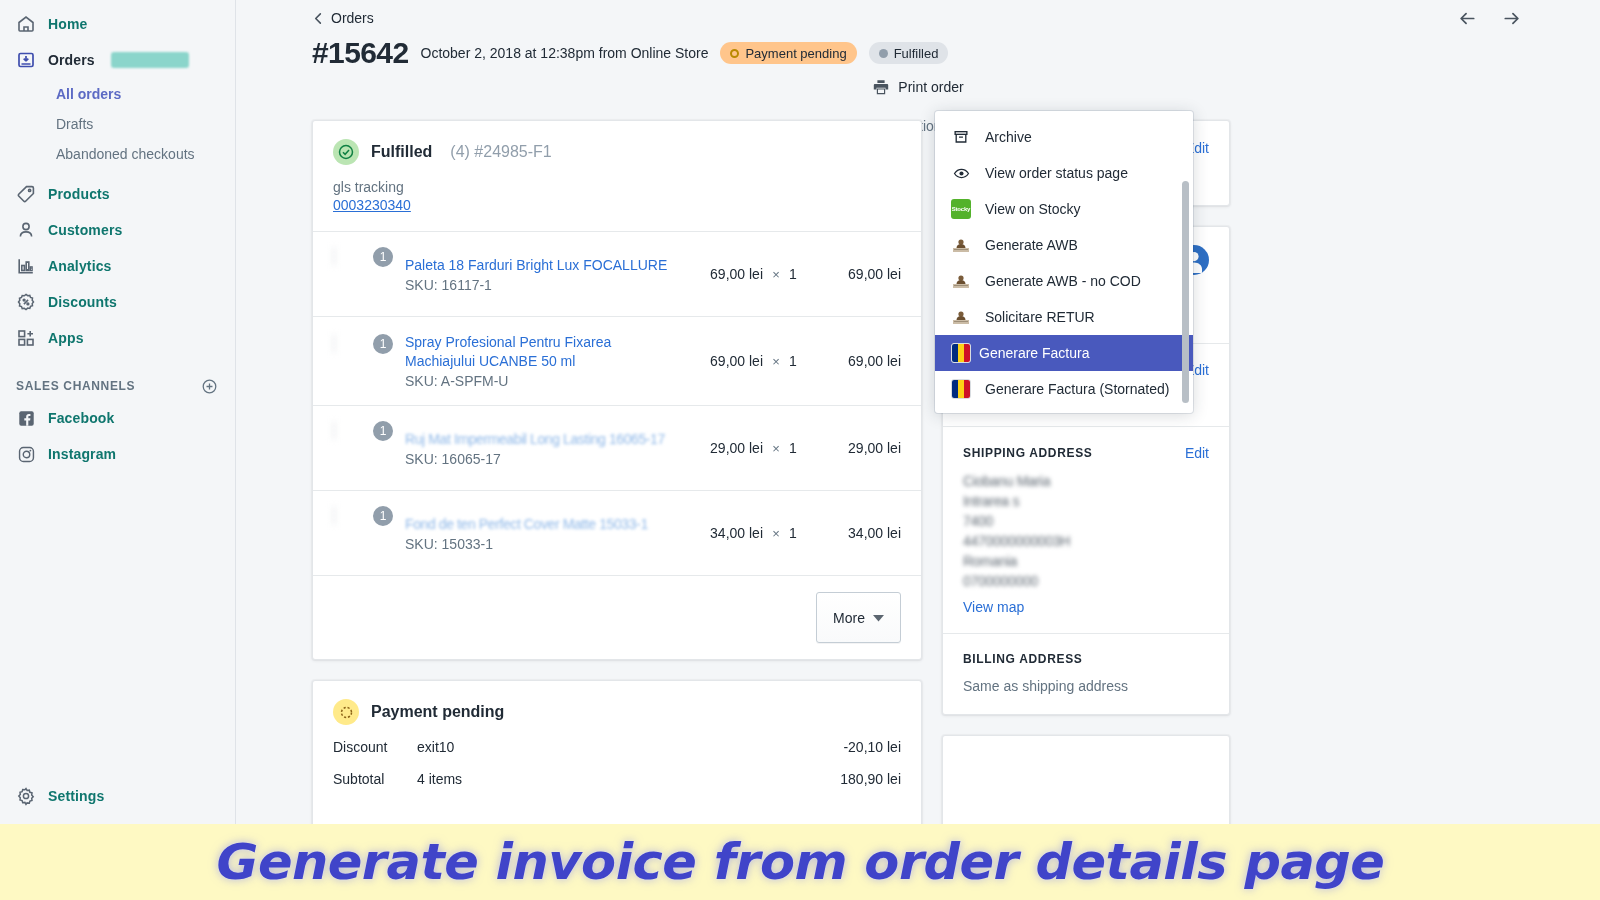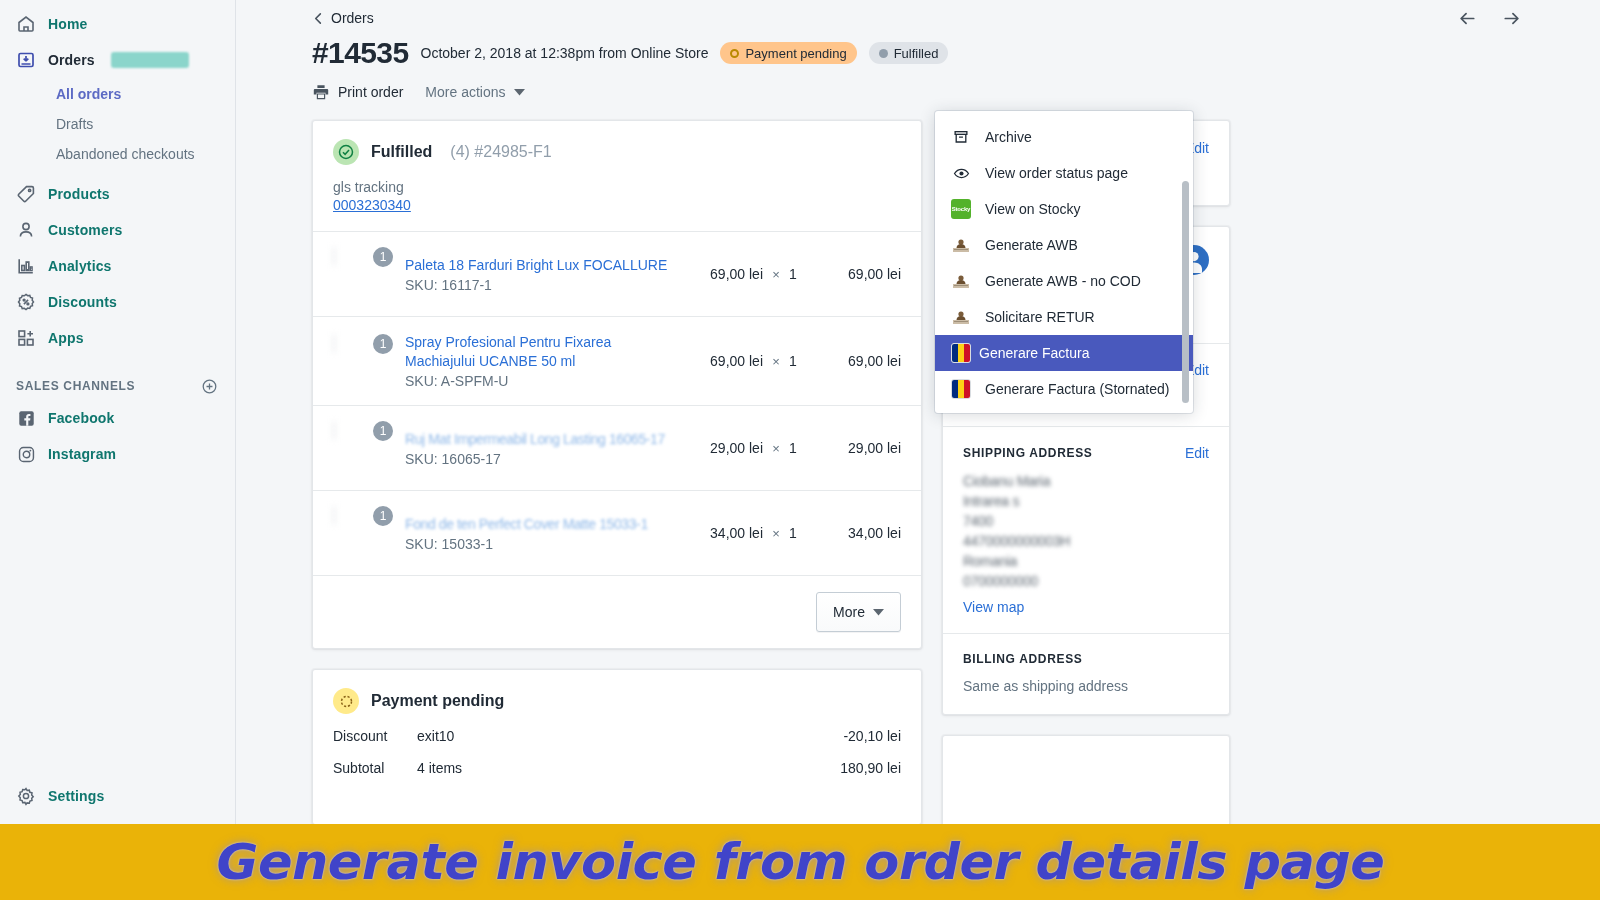--- a/index.html
+++ b/index.html
@@ -78,21 +78,21 @@
     display:inline-flex; align-items:center; gap:6px;
     height: 22px; padding: 0 10px; border-radius: 11px;
     font-size: 13px; color: #212b36; white-space: nowrap;
   }
   .badge .dot { width: 9px; height: 9px; border-radius: 50%; }
   .badge.pending { background: #ffc58b; }
   .badge.pending .dot { border: 2px solid #b98900; background: transparent; box-sizing: border-box; }
   .badge.fulfilled { background: #dfe3e8; }
   .badge.fulfilled .dot { background: #919eab; }
 
-  .actions-row { display:flex; align-items:center; gap: 22px; margin-bottom: 14px; height: 28px; }
+  .actions-row { display:flex; align-items:center; gap: 22px; margin-bottom: 14px; height: 28px; flex-direction: column; }
   .action-btn { display:flex; align-items:center; gap: 8px; cursor:pointer; font-size:14px; color:#212b36;}
   .action-btn.muted { color: #637381; }
 
   .columns { display: flex; gap: 20px; align-items: flex-start; }
   .col-left { width: 610px; flex: 0 0 610px; }
   .col-right { width: 288px; flex: 0 0 288px; }
 
   .card {
     background: #fff;
     border: 1px solid #e3e6e9;
@@ -142,21 +142,21 @@
   }
   .li-sku { font-size: 14px; color: #637381; margin-top: 2px; }
   .li-price { font-size: 14px; color:#212b36; width: 78px; text-align:right; flex:0 0 78px;}
   .li-x { font-size: 13px; color:#637381; width: 26px; text-align:center; flex:0 0 26px;}
   .li-qty { font-size: 14px; color:#212b36; width: 26px; text-align:left; flex:0 0 26px;}
   .li-total { font-size: 14px; color:#212b36; width: 86px; text-align:right; flex:0 0 86px;}
 
   .card-footer { border-top:1px solid #e6e9eb; padding: 16px 20px; display:flex; justify-content:flex-end; }
   .btn {
     display:inline-flex; align-items:center; gap:8px;
-    height: 40px; padding: 0 16px;
+    height: 51px; padding: 0 16px;
     background: linear-gradient(180deg,#fff,#f9fafb);
     border: 1px solid #c4cdd5; border-radius: 3px;
     box-shadow: 0 1px 0 0 rgba(22,29,37,.05);
     font-size: 14px; color: #212b36; cursor: pointer;
   }
 
   .pay-head { display:flex; align-items:center; gap:12px; padding: 18px 20px 6px 20px; }
   .pay-circle {
     width: 26px; height: 26px; border-radius: 50%;
     background: #ffea8a; display:flex; align-items:center; justify-content:center; flex:0 0 26px;
@@ -222,21 +222,21 @@
   .flag-ic {
     width:20px;height:20px;border-radius:3px;overflow:hidden;display:flex;
     border:1px solid #d9dde1; background:#fff;
   }
   .flag-ic i { display:block; height:100%; flex:1; }
   .awb-ic { width:20px;height:20px; display:flex;align-items:center;justify-content:center; }
 
   
   .caption {
     position:absolute; left:0; right:0; bottom:0; height: 76px;
-    background: #eab308;
+    background: #fef9c3;
     display:flex; align-items:center; justify-content:center;
     z-index: 60;
   }
   .caption span {
     font-family: "DejaVu Sans", sans-serif;
     font-size: 50px; font-weight: 700; font-style: italic;
     color: #4044c9;
     letter-spacing: -.5px;
     text-shadow: 0 0 9px rgba(120,125,235,.55), 0 0 2px rgba(255,255,255,.9);
     transform: scaleX(1.02);
@@ -398,21 +398,21 @@
       </div>
 
       <div class="breadcrumb">
         <svg width="13" height="13" viewBox="0 0 14 14" fill="none" stroke="#49545f" stroke-width="1.7" stroke-linecap="round" stroke-linejoin="round">
             <path d="M9 2L4 7l5 5"></path>
           </svg>
         <span class="bt">Orders</span>
       </div>
 
       <div class="order-title-row">
-        <span class="order-no">#14535</span>
+        <span class="order-no">#15642</span>
         <span class="order-meta">October 2, 2018 at 12:38pm from Online Store</span>
         <span class="badge pending">
           <span class="dot"></span>
           <span>Payment pending</span>
         </span>
         <span class="badge fulfilled">
           <span class="dot"></span>
           <span>Fulfilled</span>
         </span>
       </div>

